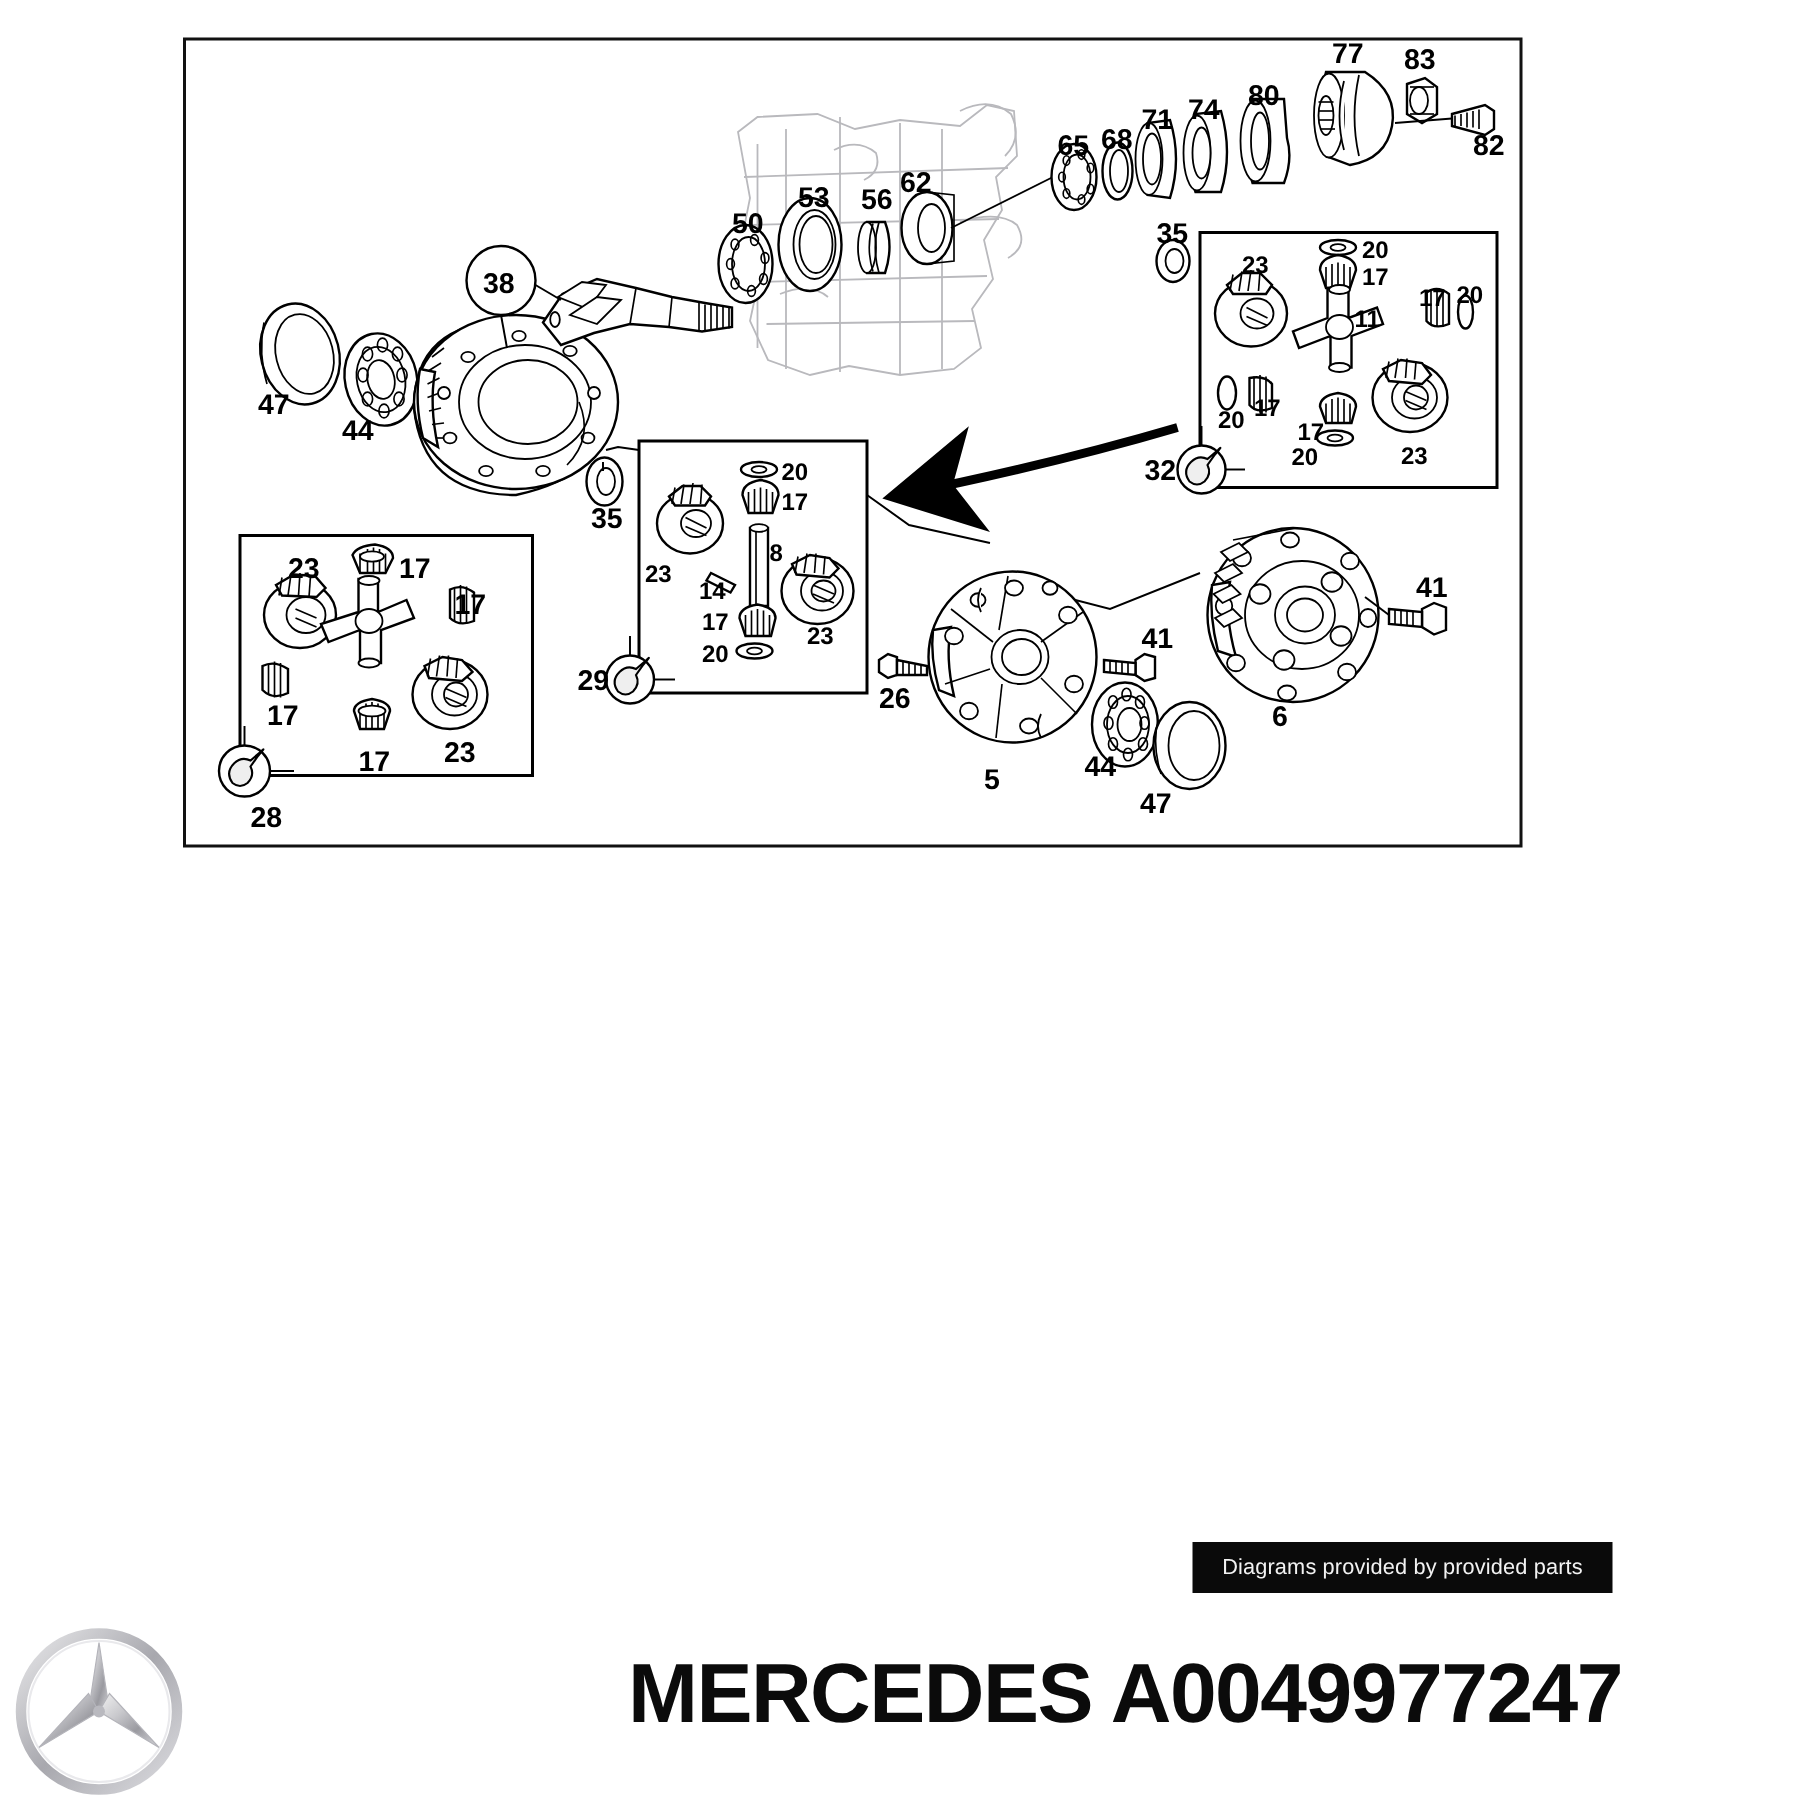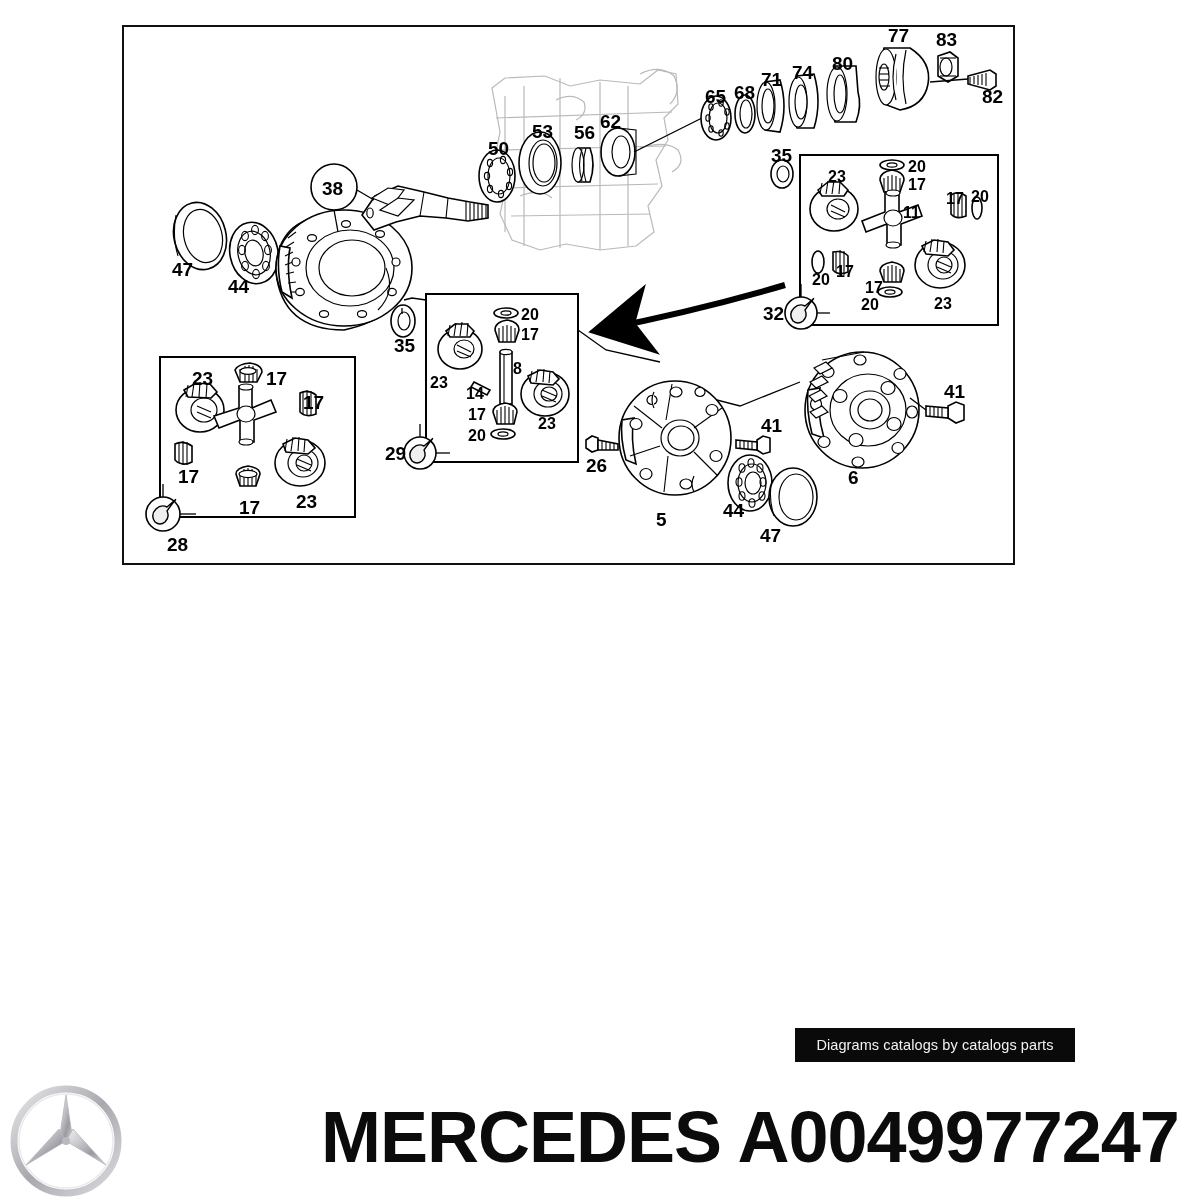--- a/index.html
+++ b/index.html
@@ -23,21 +23,21 @@
   .inset-box{stroke:#000;stroke-width:2;fill:none;}
   .leader{stroke:#000;stroke-width:1.3;fill:none;}
   .hatch{stroke:#000;stroke-width:1.1;fill:none;}
 
   #watermark{position:absolute;left:795px;top:1028px;width:280px;height:34px;
        background:#0a0a0a;display:flex;align-items:center;justify-content:center;}
   #watermark span{color:#f2f2f2;font-size:14.5px;letter-spacing:.1px;
        font-family:"Liberation Sans",sans-serif;white-space:nowrap;}
 
   #footer-title{position:absolute;left:0;top:1096px;width:1200px;
-       text-align:center;font-size:72px;font-weight:700;letter-spacing:-1px;
+       text-align:center;font-size:56px;font-weight:700;letter-spacing:-1px;
        font-family:"Liberation Sans",sans-serif;color:#0b0b0b;white-space:nowrap;}
   #footer-title .pad{padding-left:300px;}
 
   #brand-logo{position:absolute;left:10px;top:1085px;width:112px;height:112px;}
 </style>
 </head>
 <body>
 
 <div id="diagram-frame"></div>
 
@@ -657,21 +657,21 @@
 
   <g>
     <ellipse class="part" cx="793" cy="497" rx="24" ry="29"></ellipse>
     <ellipse class="part-thin" cx="796" cy="497" rx="17" ry="23"></ellipse>
     <path class="ln-thin" d="M772,480 Q768,497 774,516"></path>
   </g>
   <text class="callout-num" x="760" y="542">47</text>
 </svg>
 
 <div id="watermark">
-  <span>Diagrams catalogs by catalogs parts</span>
+  <span>Diagrams provided by provided parts</span>
 </div>
 
 <svg id="brand-logo" viewBox="0 0 112 112">
   <circle cx="56" cy="56" r="52" fill="none" stroke="url(#ringGrad)" stroke-width="7"></circle>
   <circle cx="56" cy="56" r="47" fill="none" stroke="#e9e9ec" stroke-width="1.4"></circle>
   <g>
     <path d="M56,10 L63,56 L49,56 Z" fill="url(#starGrad)" stroke="#b4b4ba" stroke-width="0.8"></path>
     <path d="M96,80 L56,56 L63,44 Z" fill="url(#starGrad)" stroke="#b4b4ba" stroke-width="0.8"></path>
     <path d="M16,80 L56,56 L49,44 Z" fill="url(#starGrad)" stroke="#b4b4ba" stroke-width="0.8"></path>
   </g>

